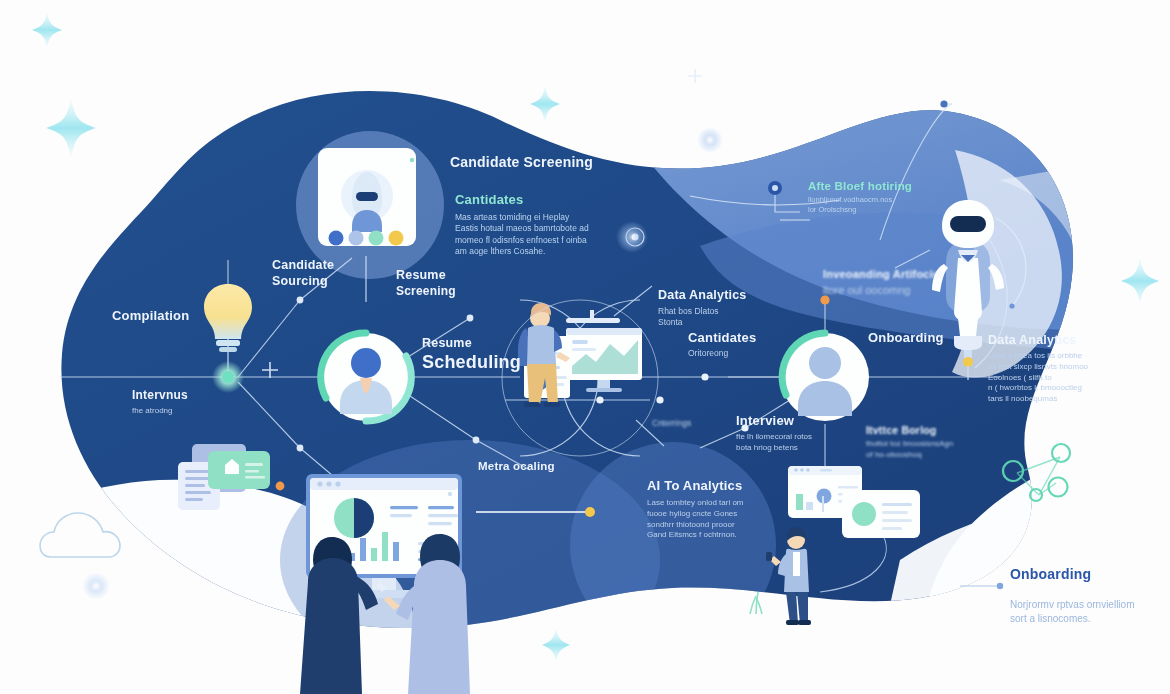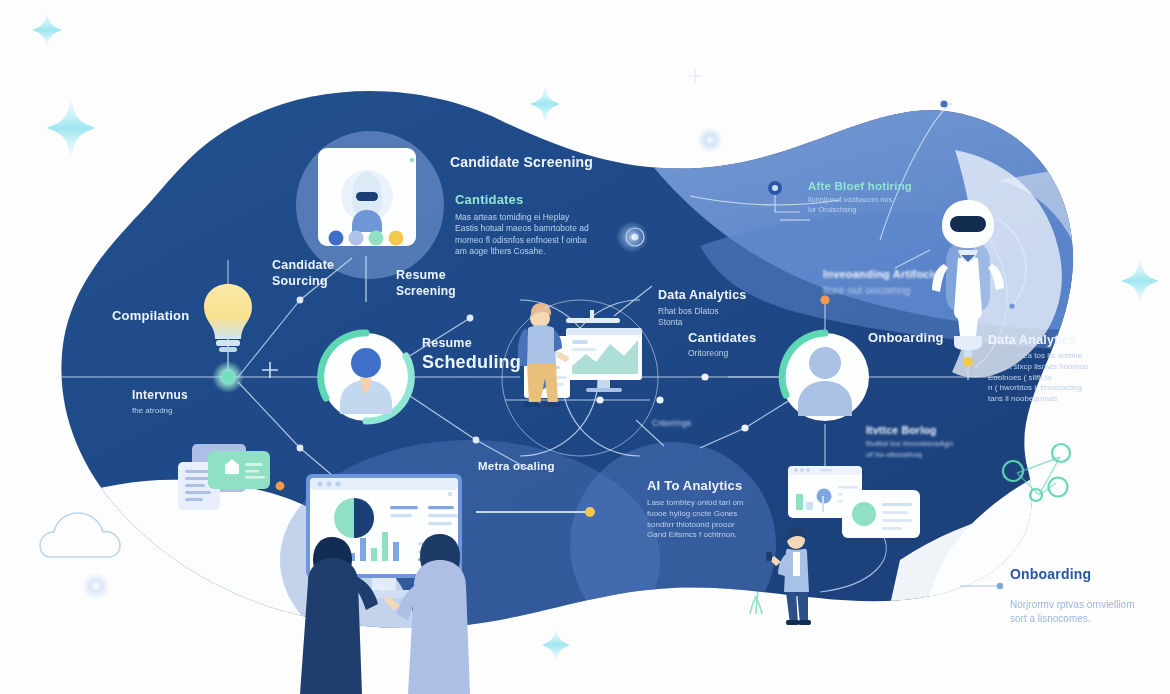--- a/index.html
+++ b/index.html
@@ -481,20 +481,25 @@
     <div class="t" style="font-size:12.5px;">Data Analytics</div>
     <div class="s ghost" style="font-size:8.5px;margin-top:4px;white-space:pre-line;">Rhat bos Dlatos
 Stonta</div>
   </div>
 
   <div class="lbl on-navy blur-md" style="left:688px;top:330px;width:120px;">
     <div class="t" style="font-size:13px;">Cantidates</div>
     <div class="s ghost" style="font-size:8.5px;margin-top:3px;">Oritoreong</div>
   </div>
 
+  <div class="lbl on-navy blur-sm" style="left:736px;top:413px;width:130px;">
+    <div class="t" style="font-size:13px;">Interview</div>
+    <div class="s ghost" style="font-size:8px;margin-top:4px;white-space:pre-line;">fte lh ilomecoral rotos
+bota hriog betens</div>
+  </div>
 
   <div class="lbl on-navy blur-md" style="left:478px;top:460px;">
     <div class="t" style="font-size:11.5px;">Metra ocaling</div>
   </div>
 
   <div class="lbl on-navy blur-md" style="left:647px;top:478px;width:140px;">
     <div class="t" style="font-size:13px;">AI To Analytics</div>
     <div class="s ghost" style="font-size:8px;margin-top:5px;white-space:pre-line;">Lase tombtey onlod tari om
 fuooe hyllog cncte     Gones
 sondhrr thiotoond prooor

